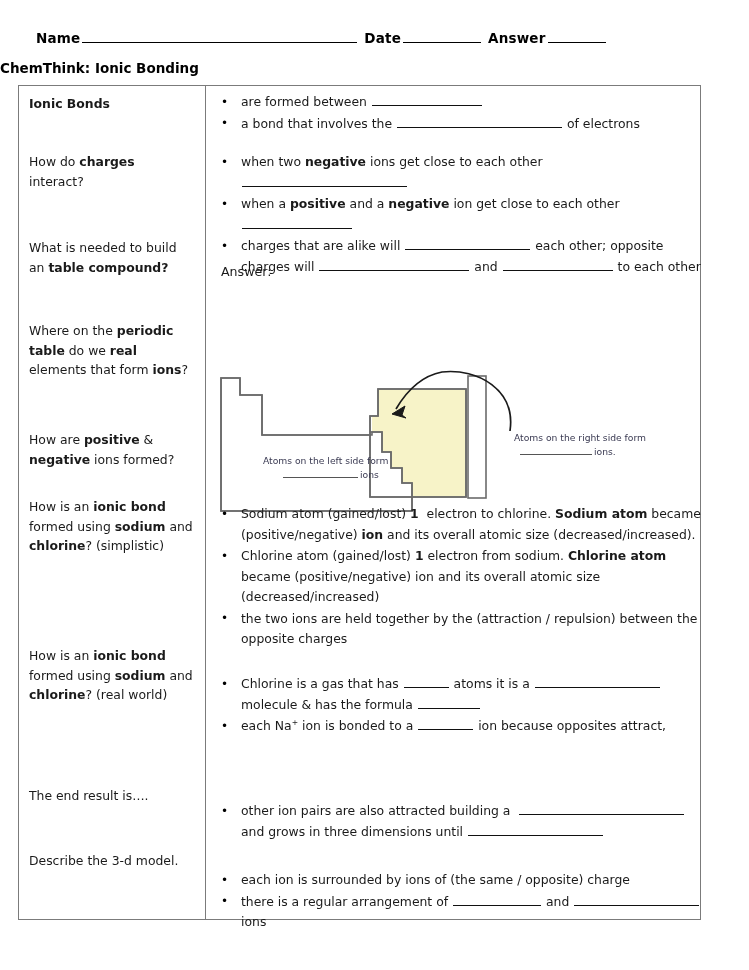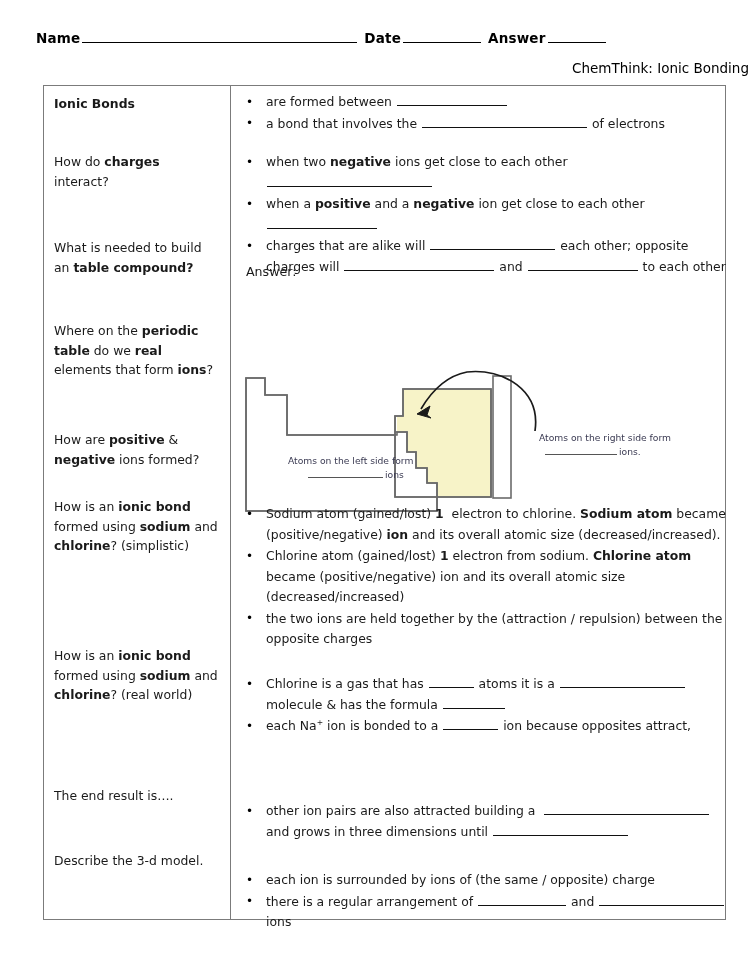--- a/index.html
+++ b/index.html
@@ -37,29 +37,29 @@
   }
   .blank-name   { width: 275px; }
   .blank-date   { width: 78px; }
   .blank-block  { width: 58px; }
 
   .subtitle {
     position: absolute;
     left: 0;
     top: 60px;
     width: 749px;
-    text-align: right;
-    font-weight: normal;
+    text-align: left;
+    font-weight: bold;
     font-size: 13.5px;
   }
 
   
   .sheet {
     position: absolute;
-    left: 43px;
+    left: 18px;
     top: 85px;
     width: 683px;
     height: 835px;
     border: 1px solid #7b7b7b;
     box-sizing: border-box;
     text-decoration: underline;
   }
   .col-divider {
     position: absolute;
     left: 186px;

